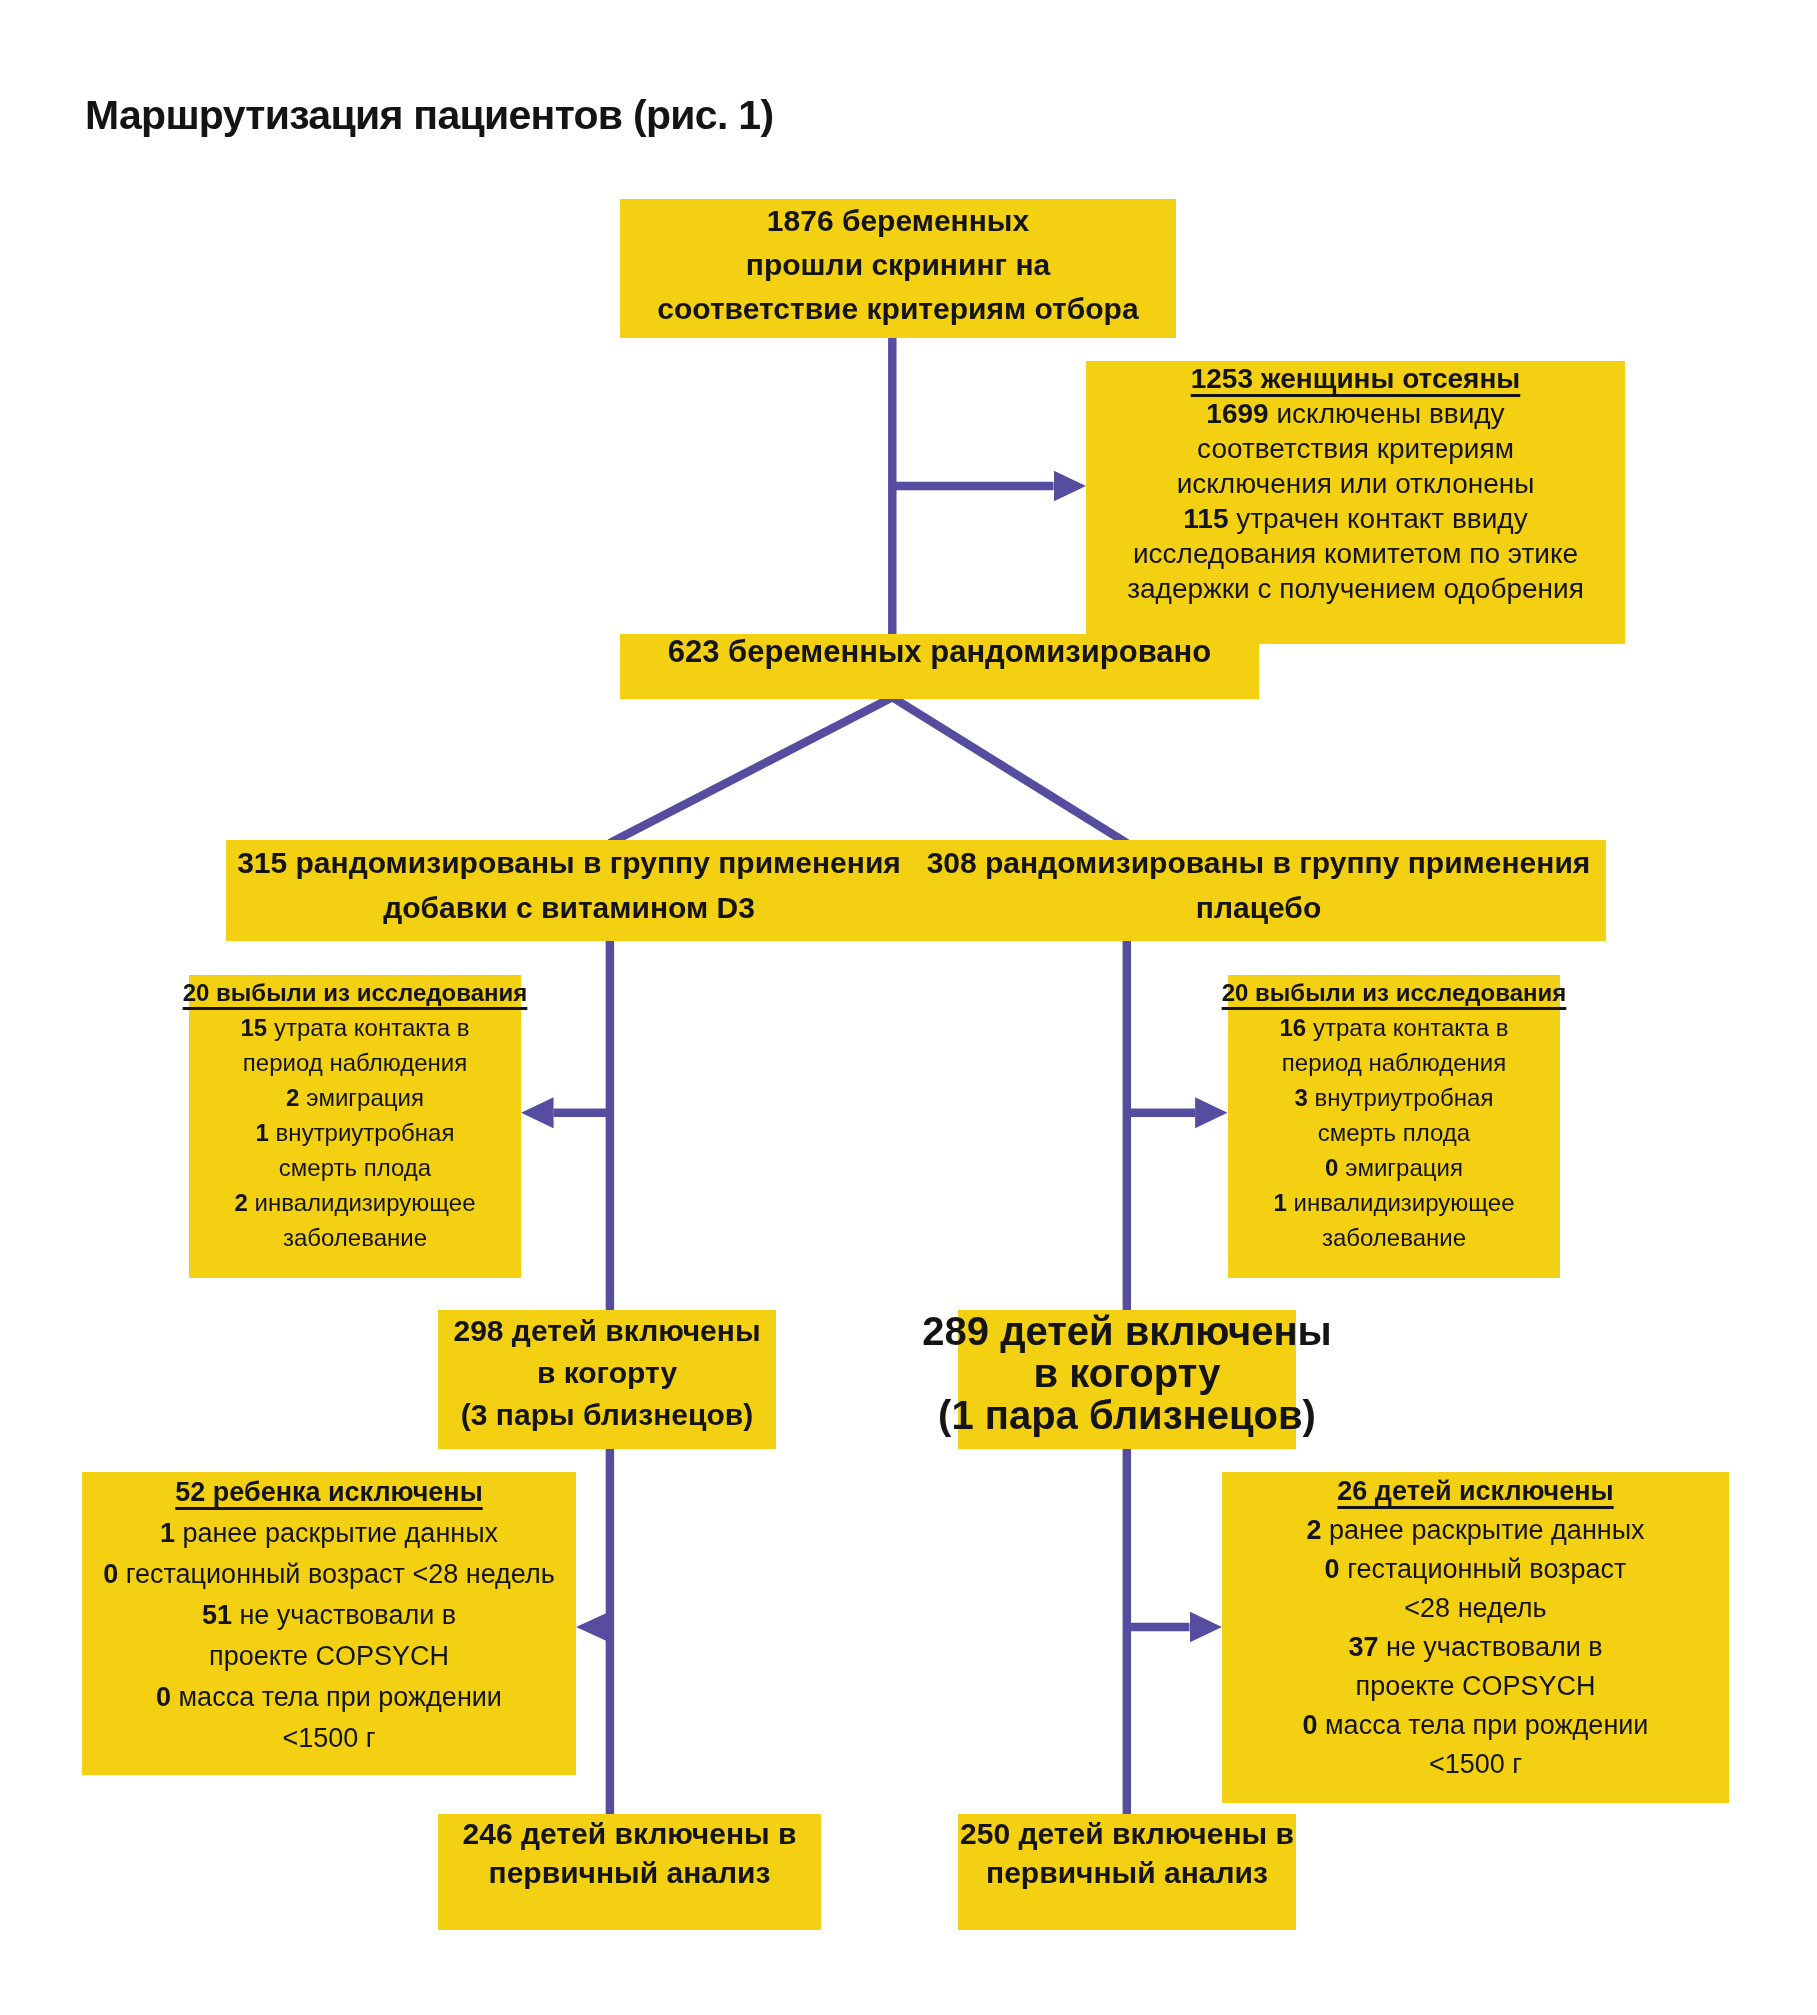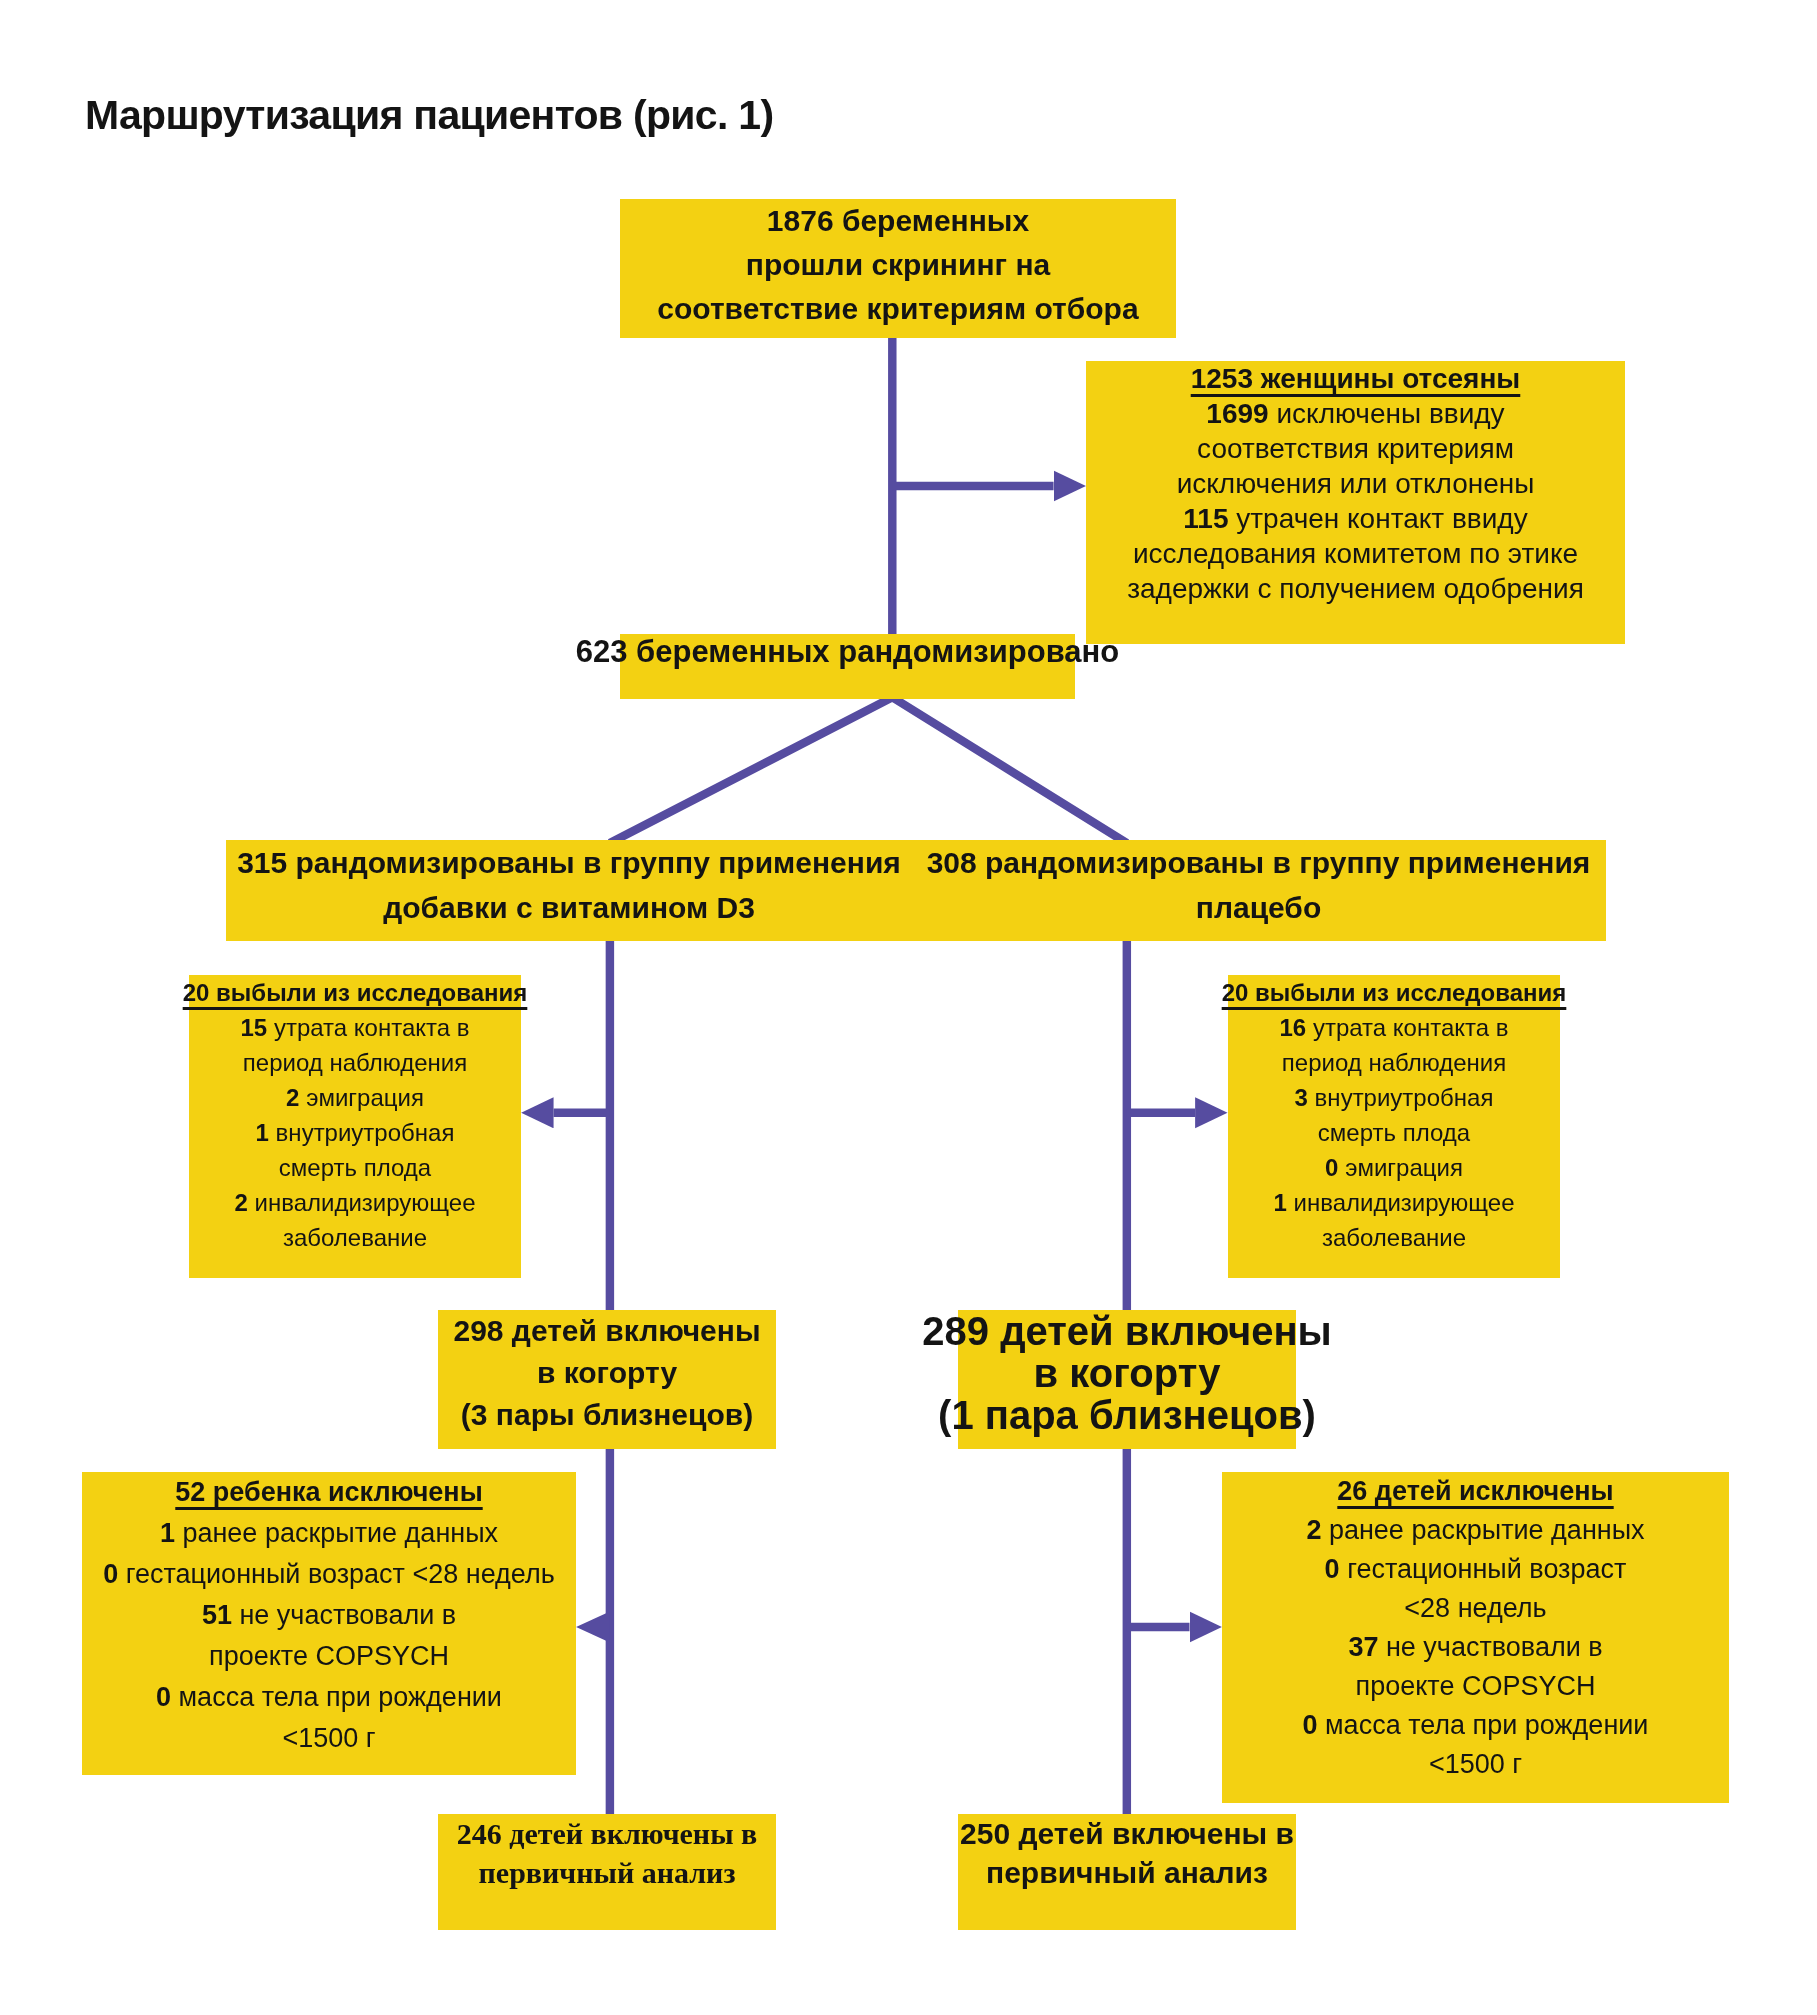--- a/index.html
+++ b/index.html
@@ -31,30 +31,30 @@
     text-align:center;
   }
   .box .line{white-space:nowrap;}
   .box .b{font-weight:700;}
   .box .u{text-decoration:underline;text-decoration-thickness:2.8px;text-underline-offset:6.3px;}
   .hdr .line{font-weight:700;}
 
   
   #box-screened{left:620px;top:199px;width:556px;height:139px;font-size:30px;line-height:44px;}
   #box-women-excluded{left:1086px;top:361px;width:539px;height:283px;font-size:28px;line-height:35px;}
-  #box-randomized{left:620px;top:634px;width:455px;height:65px;font-size:31px;line-height:35px;}
+  #box-randomized{left:620px;top:634px;width:639px;height:65px;font-size:31px;line-height:35px;}
   #box-group-vitamin-d3{left:198px;top:840px;width:686px;height:101px;font-size:30px;line-height:45px;margin-left:28px;}
   #box-group-placebo{left:911px;top:840px;width:695px;height:101px;font-size:30px;line-height:45px;}
   #box-dropout-vitamin-d3{left:189px;top:975px;width:332px;height:303px;font-size:24px;line-height:35px;}
   #box-dropout-placebo{left:1228px;top:975px;width:332px;height:303px;font-size:24px;line-height:35px;}
   #box-cohort-vitamin-d3{left:438px;top:1310px;width:338px;height:139px;font-size:30px;line-height:42px;}
   #box-cohort-placebo{left:958px;top:1310px;width:338px;height:139px;font-size:40px;line-height:42px;}
   #box-children-excluded-vitamin-d3{left:82px;top:1472px;width:494px;height:303px;font-size:27px;line-height:41px;}
   #box-children-excluded-placebo{left:1222px;top:1472px;width:507px;height:331px;font-size:27px;line-height:39px;}
-  #box-primary-analysis-vitamin-d3{left:438px;top:1814px;width:338px;height:116px;font-size:30px;line-height:39px;font-family:Liberation Serif, serif;}
+  #box-primary-analysis-vitamin-d3{left:438px;top:1814px;width:383px;height:116px;font-size:30px;line-height:39px;}
   #box-primary-analysis-placebo{left:958px;top:1814px;width:338px;height:116px;font-size:30px;line-height:39px;}
 </style>
 </head>
 <body>
 
 <div id="stage">
 
   <div id="page-title">Маршрутизация пациентов (рис. 1)</div>
 
   <svg class="connector" viewBox="0 0 2580 2861" xmlns="http://www.w3.org/2000/svg" aria-hidden="true">

